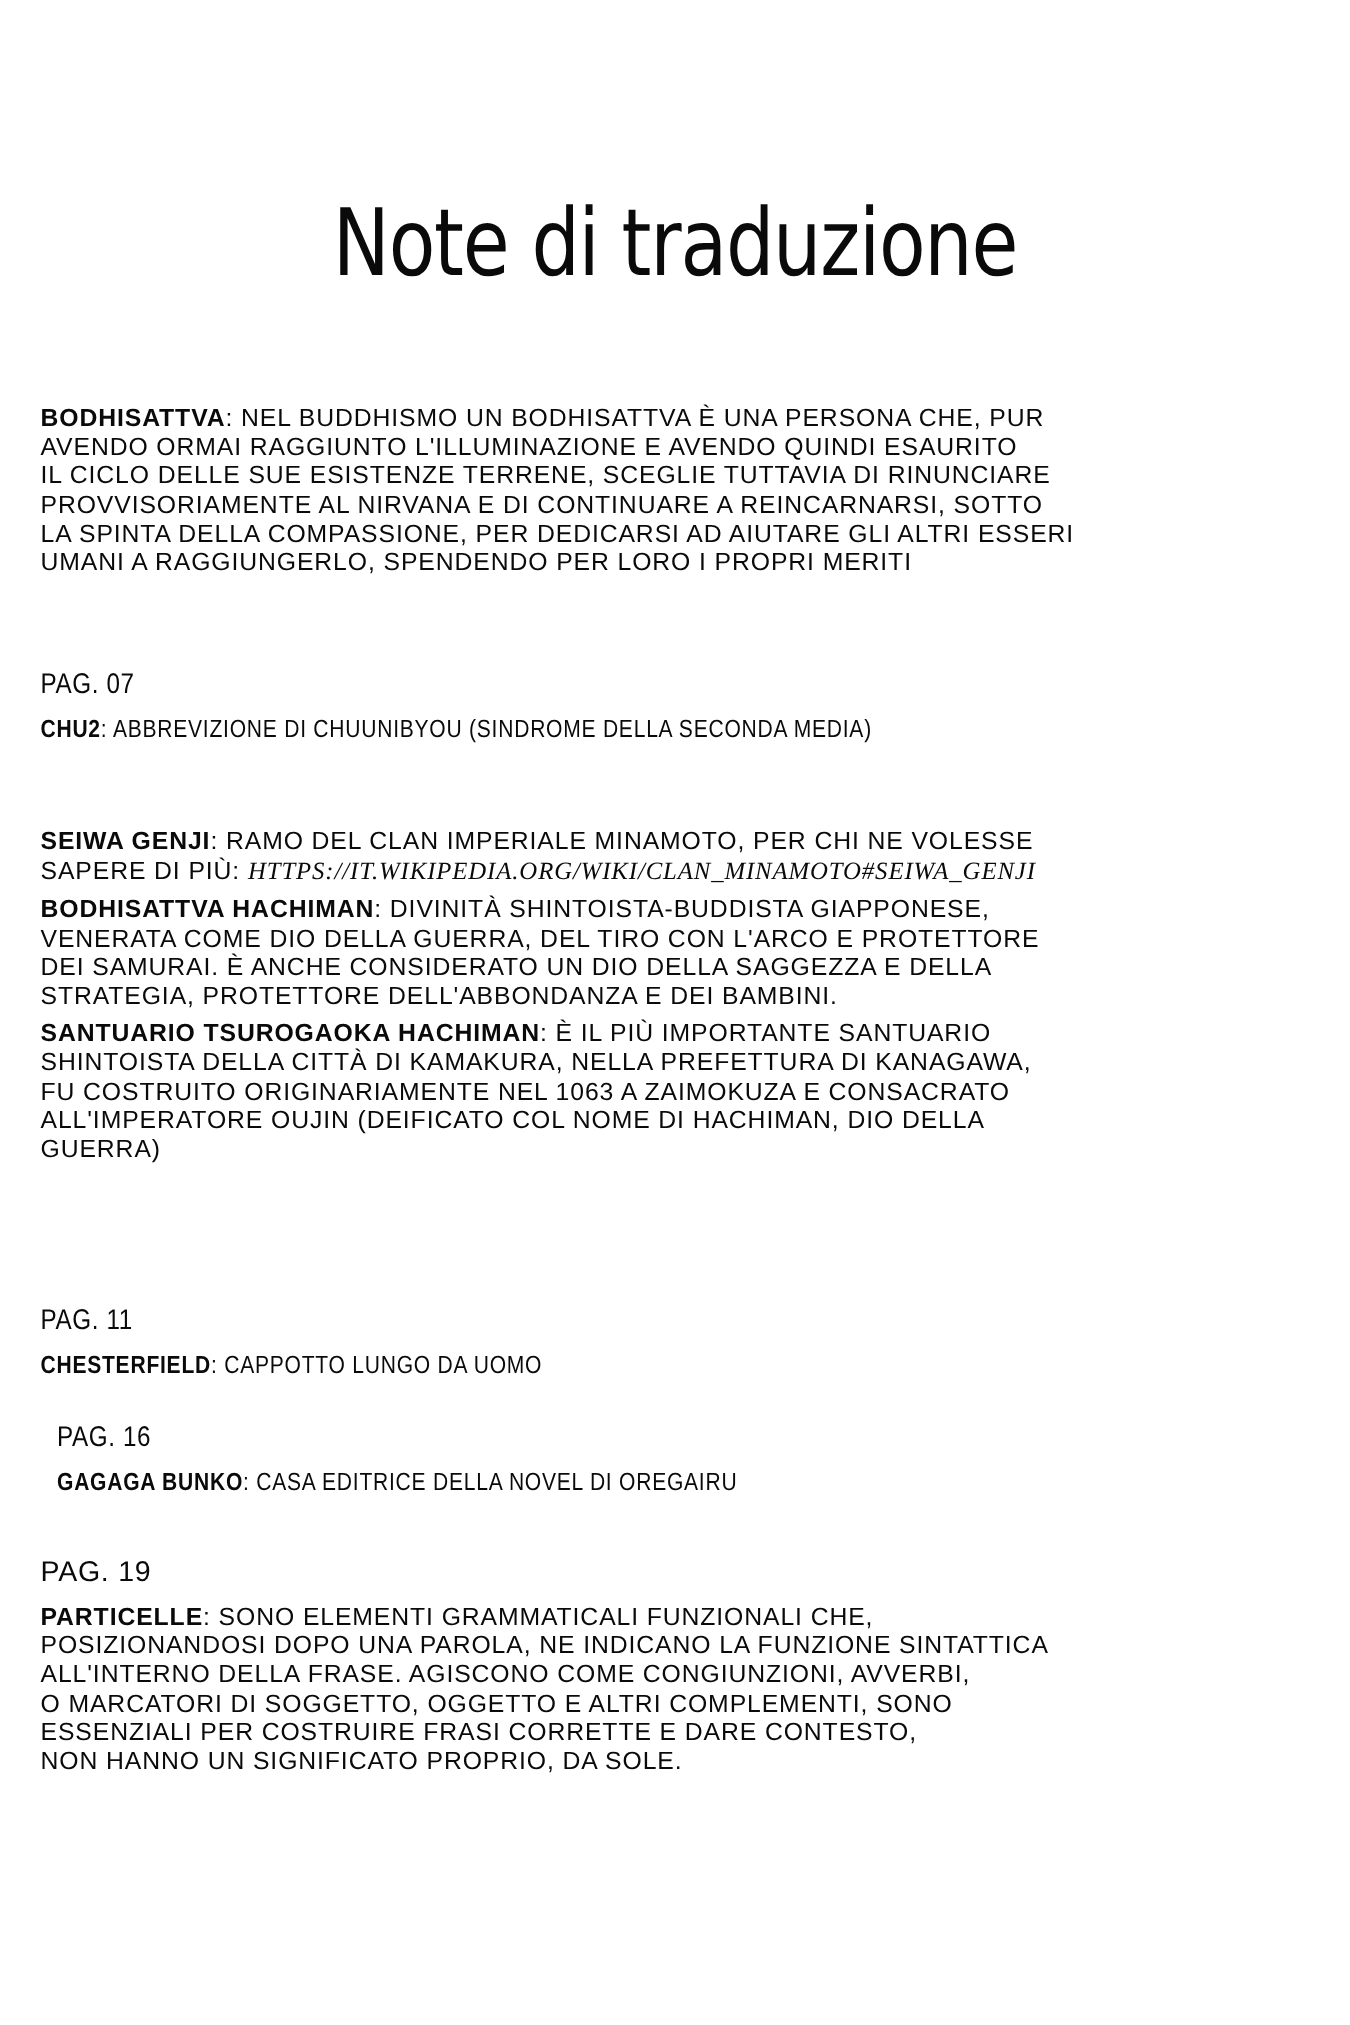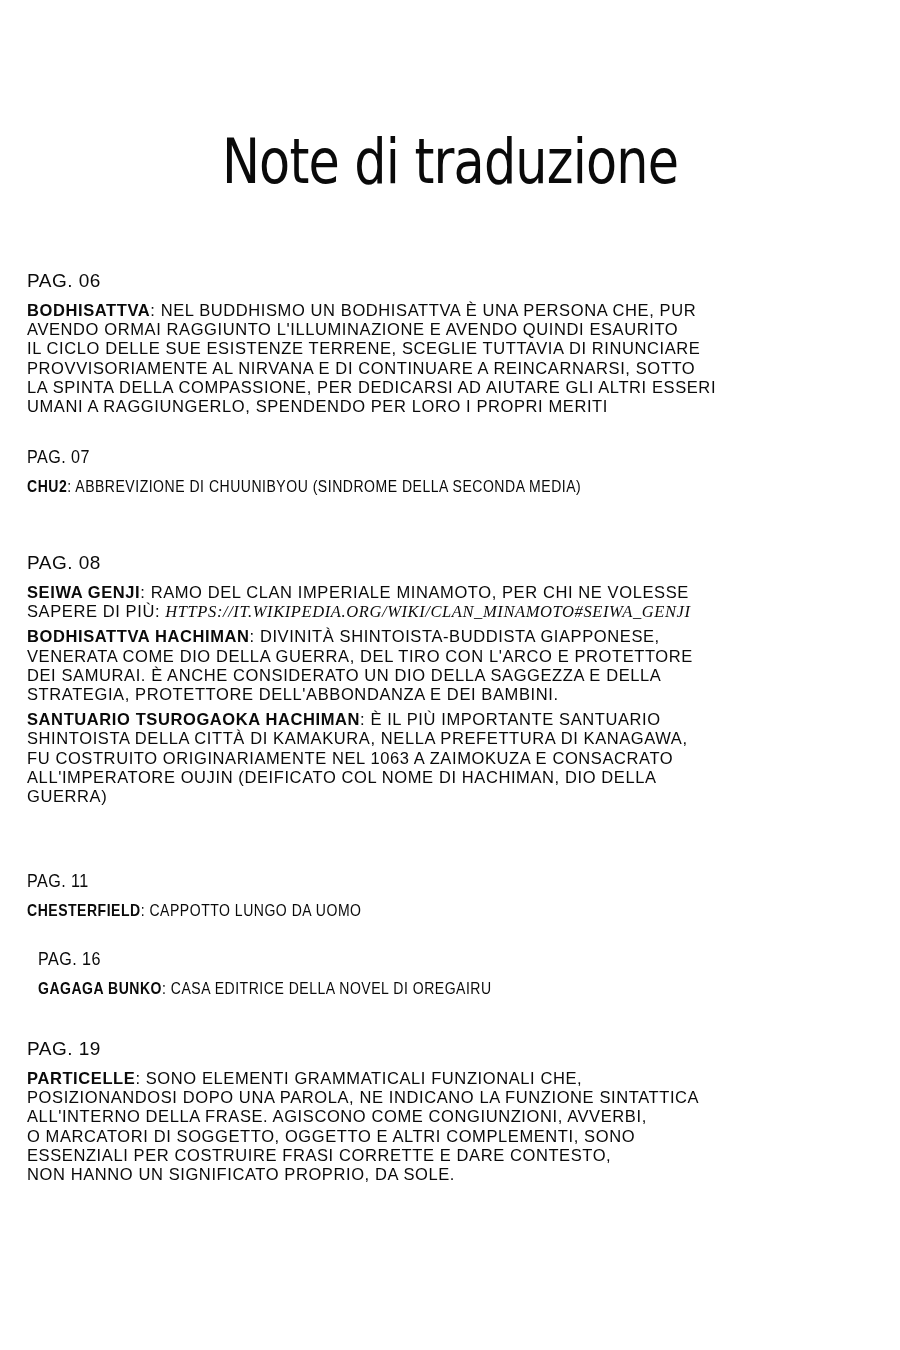--- a/index.html
+++ b/index.html
@@ -27,36 +27,34 @@
   .narrow .page-label, .narrow .entry { transform: scaleX(0.85); transform-origin: left; }
 </style>
 </head>
 <body>
 
 <h1 class="title">Note di traduzione</h1>
 
 <div class="notes">
 
   <div class="section" style="position:absolute; top:0;">
-    <div class="page-label">PAG. 06</div>
     <div class="entry"><span class="term">BODHISATTVA</span><span>: NEL BUDDHISMO UN BODHISATTVA È UNA PERSONA CHE, PUR
 AVENDO ORMAI RAGGIUNTO L'ILLUMINAZIONE E AVENDO QUINDI ESAURITO
 IL CICLO DELLE SUE ESISTENZE TERRENE, SCEGLIE TUTTAVIA DI RINUNCIARE
 PROVVISORIAMENTE AL NIRVANA E DI CONTINUARE A REINCARNARSI, SOTTO
 LA SPINTA DELLA COMPASSIONE, PER DEDICARSI AD AIUTARE GLI ALTRI ESSERI
 UMANI A RAGGIUNGERLO, SPENDENDO PER LORO I PROPRI MERITI</span></div>
   </div>
 
   <div class="section narrow" style="position:absolute; top:176px;">
     <div class="page-label">PAG. 07</div>
     <div class="entry" style="white-space:nowrap;"><span class="term">CHU2</span><span>: ABBREVIZIONE DI CHUUNIBYOU (SINDROME DELLA SECONDA MEDIA)</span></div>
   </div>
 
   <div class="section" style="position:absolute; top:282px;">
-    <div class="page-label">PAG. 08</div>
     <div class="entry"><span class="term">SEIWA GENJI</span><span>: RAMO DEL CLAN IMPERIALE MINAMOTO, PER CHI NE VOLESSE
 SAPERE DI PIÙ: </span><span class="link">HTTPS://IT.WIKIPEDIA.ORG/WIKI/CLAN_MINAMOTO#SEIWA_GENJI</span></div>
     <div class="entry"><span class="term">BODHISATTVA HACHIMAN</span><span>: DIVINITÀ SHINTOISTA-BUDDISTA GIAPPONESE,
 VENERATA COME DIO DELLA GUERRA, DEL TIRO CON L'ARCO E PROTETTORE
 DEI SAMURAI. È ANCHE CONSIDERATO UN DIO DELLA SAGGEZZA E DELLA
 STRATEGIA, PROTETTORE DELL'ABBONDANZA E DEI BAMBINI.</span></div>
     <div class="entry"><span class="term">SANTUARIO TSUROGAOKA HACHIMAN</span><span>: È IL PIÙ IMPORTANTE SANTUARIO
 SHINTOISTA DELLA CITTÀ DI KAMAKURA, NELLA PREFETTURA DI KANAGAWA,
 FU COSTRUITO ORIGINARIAMENTE NEL 1063 A ZAIMOKUZA E CONSACRATO
 ALL'IMPERATORE OUJIN (DEIFICATO COL NOME DI HACHIMAN, DIO DELLA

